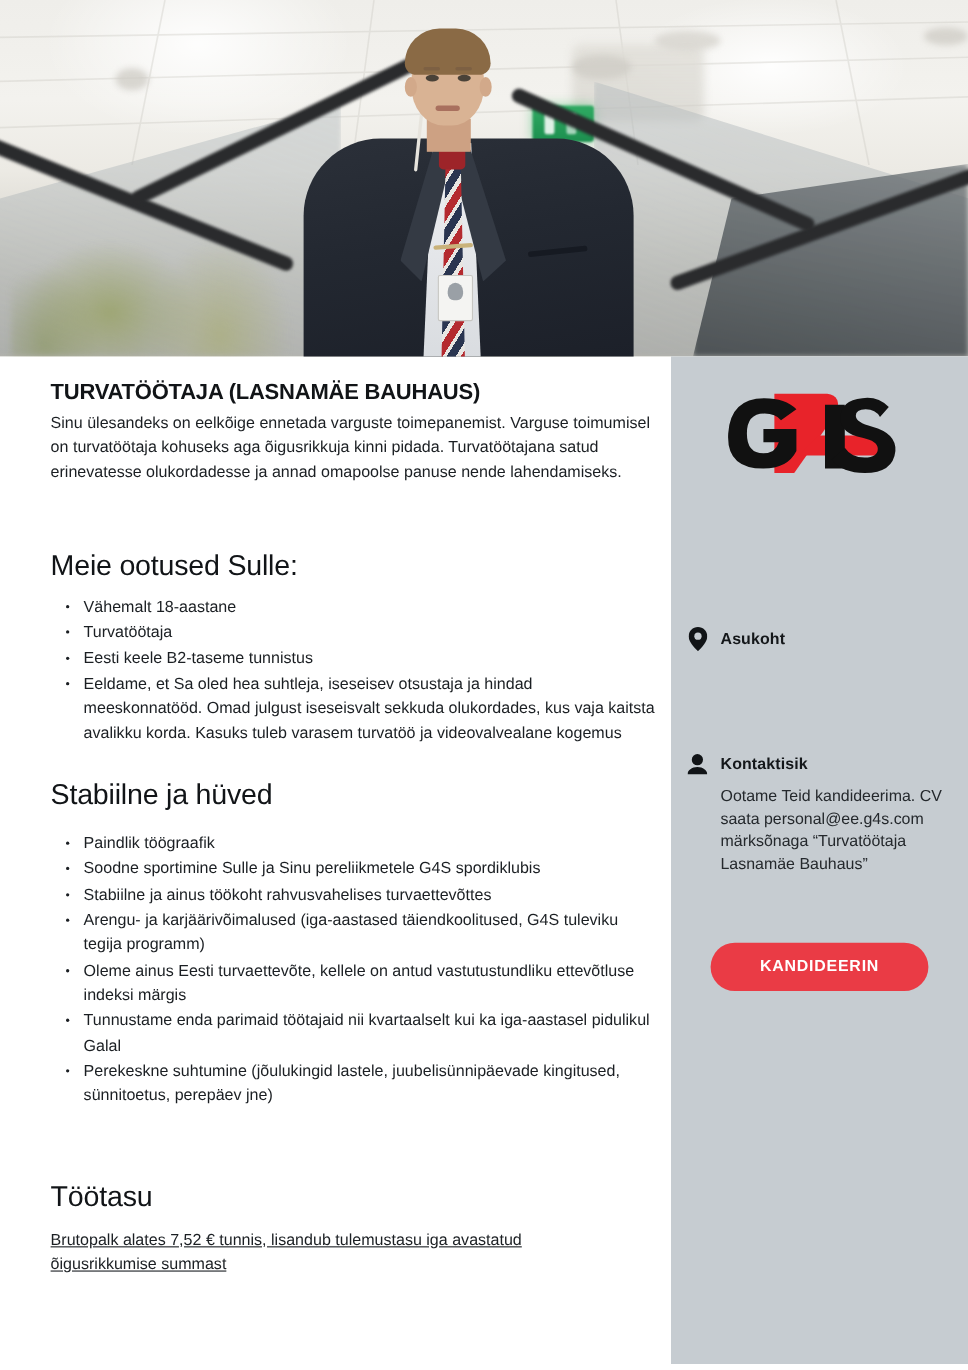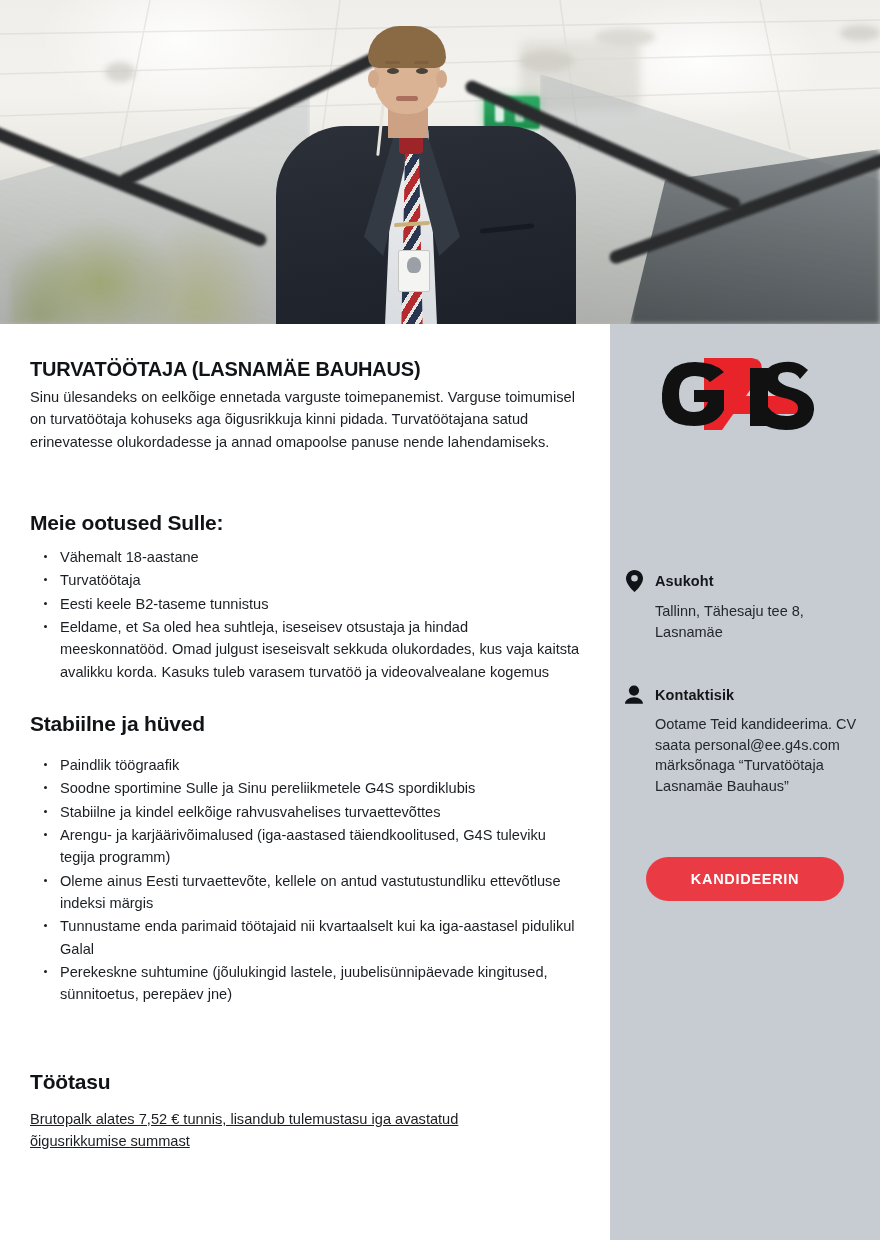--- a/index.html
+++ b/index.html
@@ -270,45 +270,45 @@
     font-family: "Liberation Sans", sans-serif;
     font-size: 14.5px;
     font-weight: bold;
     letter-spacing: 0.7px;
     cursor: pointer;
   }
 
   
   .main {
     position: absolute;
-    left: 0;
+    left: 16px;
     top: 324px;
     width: 610px;
-    padding: 16px 30px;
+    padding: 4px 30px;
     box-sizing: border-box;
   }
 
   .job-title {
     margin: 18px 0 0 0;
     font-size: 20px;
     font-weight: bold;
     color: #111417;
     letter-spacing: -0.2px;
   }
   .job-intro {
     margin: 5px 0 0 0;
     font-size: 14.6px;
     line-height: 1.53;
     color: #1b1f23;
   }
 
   .section-head {
     margin: 0;
-    font-size: 21px;
-    font-weight: bold;
+    font-size: 26px;
+    font-weight: normal;
     color: #111417;
     letter-spacing: -0.2px;
   }
   .head-expect { margin-top: 58px; }
   .head-offer  { margin-top: 29px; }
   .head-salary { margin-top: 64px; }
 
   ul.bullets {
     margin: 11px 0 0 0;
     padding: 0 0 0 30px;
@@ -423,21 +423,20 @@
     <section class="info-block info-loc">
       <div class="info-head">
         <span class="info-icon">
           <svg width="17" height="22" viewBox="0 0 17 22">
             <path d="M8.5 0C3.8 0 0 3.8 0 8.5c0 6.4 8.5 13.5 8.5 13.5S17 14.9 17 8.5C17 3.8 13.2 0 8.5 0z" fill="#111417"></path>
             <circle cx="8.5" cy="8.3" r="3.3" fill="#c6ccd1"></circle>
           </svg>
         </span>
         <span class="info-title">Asukoht</span>
       </div>
-      <div class="info-body">Tallinn, Tähesaju tee 8, Lasnamäe</div>
     </section>
 
     <section class="info-block info-contact">
       <div class="info-head">
         <span class="info-icon">
           <svg width="18" height="20" viewBox="0 0 18 20">
             <circle cx="9" cy="5.6" r="5.1" fill="#111417"></circle>
             <path d="M9 12.2c-5 0-9 3-9 6.6h18c0-3.6-4-6.6-9-6.6z" fill="#111417"></path>
           </svg>
         </span>
@@ -459,21 +458,21 @@
       <li>Vähemalt 18-aastane</li>
       <li>Turvatöötaja</li>
       <li>Eesti keele B2-taseme tunnistus</li>
       <li>Eeldame, et Sa oled hea suhtleja, iseseisev otsustaja ja hindad meeskonnatööd. Omad julgust iseseisvalt sekkuda olukordades, kus vaja kaitsta avalikku korda. Kasuks tuleb varasem turvatöö ja videovalvealane kogemus</li>
     </ul>
 
     <h2 class="section-head head-offer">Stabiilne ja hüved</h2>
     <ul class="bullets offer-list">
       <li>Paindlik töögraafik</li>
       <li>Soodne sportimine Sulle ja Sinu pereliikmetele G4S spordiklubis</li>
-      <li>Stabiilne ja kindel eelkõige rahvusvahelises turvaettevõttes</li>
+      <li>Stabiilne ja ainus töökoht rahvusvahelises turvaettevõttes</li>
       <li>Arengu- ja karjäärivõimalused (iga-aastased täiendkoolitused, G4S tuleviku tegija programm)</li>
       <li>Oleme ainus Eesti turvaettevõte, kellele on antud vastutustundliku ettevõtluse indeksi märgis</li>
       <li>Tunnustame enda parimaid töötajaid nii kvartaalselt kui ka iga-aastasel pidulikul Galal</li>
       <li>Perekeskne suhtumine (jõulukingid lastele, juubelisünnipäevade kingitused, sünnitoetus, perepäev jne)</li>
     </ul>
 
     <h2 class="section-head head-salary">Töötasu</h2>
     <p class="salary-text">Brutopalk alates 7,52 € tunnis, lisandub tulemustasu iga avastatud õigusrikkumise summast</p>
 
   </main>

